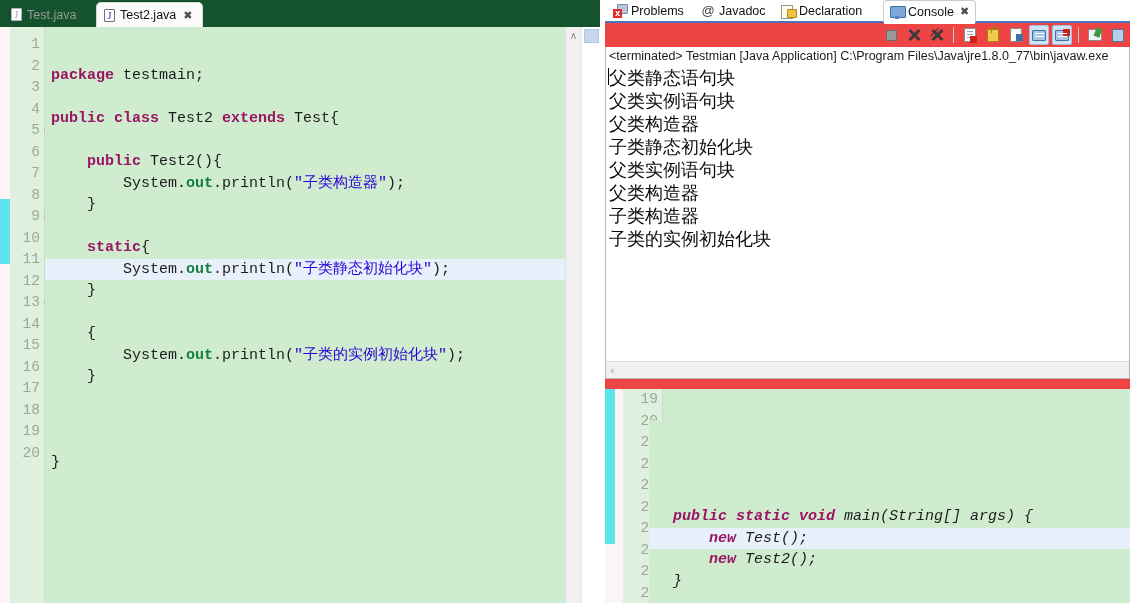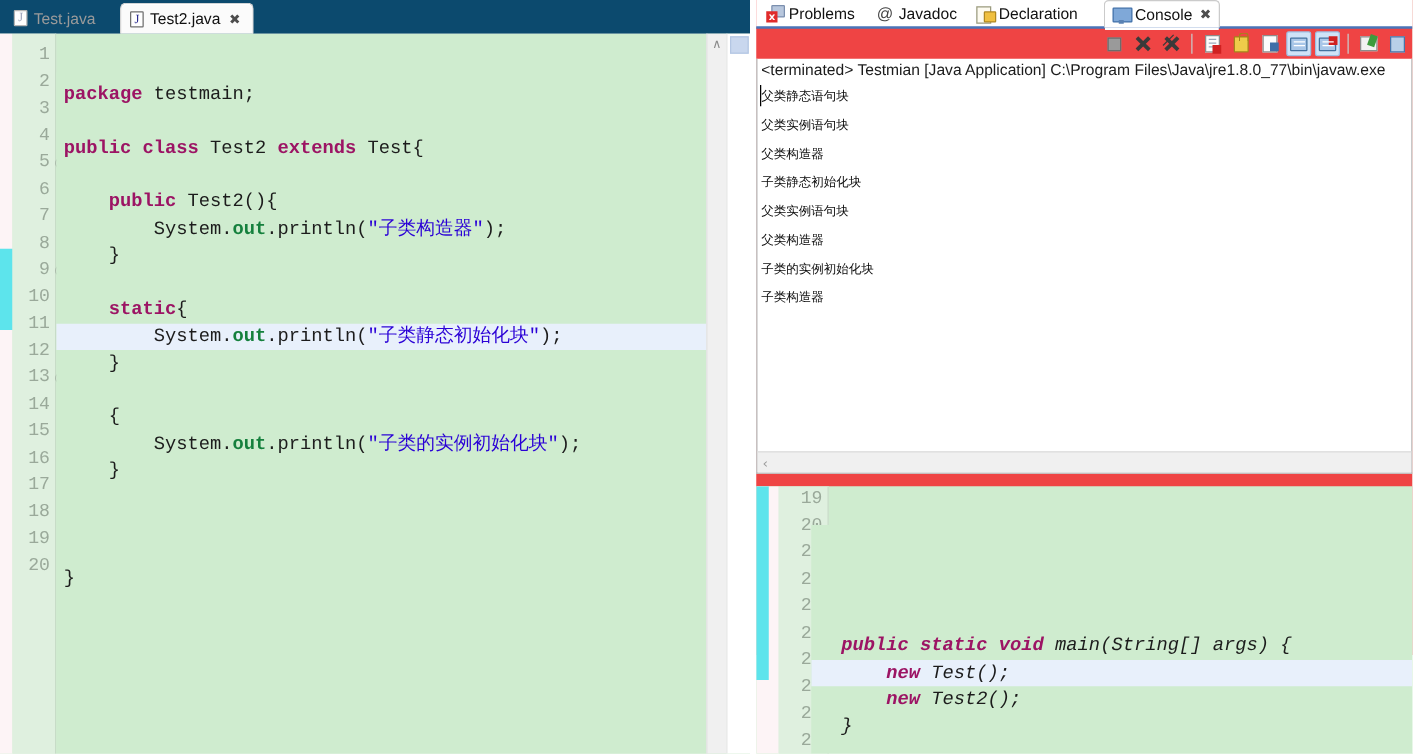--- a/index.html
+++ b/index.html
@@ -12,21 +12,21 @@
   }
   #root { position: relative; width: 1130px; height: 603px; background:#ffffff; }
 
   
   #left-pane {
     position: absolute; left: 0; top: 0; width: 600px; height: 603px;
     background: #ffffff;
   }
   .tabbar {
     position: absolute; left: 0; top: 0; height: 27px; width: 100%;
-    background: #0c4a6e;
+    background: #14532d;
   }
   .tab {
     position: absolute; top: 2px; height: 25px;
     display: flex; align-items: center; gap: 5px;
     padding: 0 9px 0 7px;
     font-size: 12.5px; color: #9a9a9a;
     white-space: nowrap;
   }
   .tab.inactive { left: 4px; }
   .tab.active {
@@ -282,21 +282,21 @@
   }
   #console-head {
     position: absolute; left: 3px; top: 0; right: 0; height: 18px;
     font-size: 12.5px; line-height: 18px; color: #1b1b1b;
     white-space: nowrap; font-family: "Liberation Sans", sans-serif;
   }
   #console-lines {
     position: absolute; left: 3px; top: 19px; right: 0;
   }
   .conline {
-    height: 23px; line-height: 23px; font-size: 10px; color: #0a0a0a;
+    height: 23px; line-height: 23px; font-size: 18px; color: #0a0a0a;
     white-space: nowrap;
     font-family: "DejaVu Sans", "Liberation Sans", sans-serif;
   }
   #console-caret {
     position:absolute; left:2px; top:21px; width:1px; height:17px; background:#000;
   }
   #console-hscroll {
     position: absolute; left: 0; bottom: 0; width: 525px; height: 17px;
     background: #f0f0f0; border-top: 1px solid #dcdcdc;
   }
@@ -466,22 +466,22 @@
     <div id="console-body">
       <div id="console-head">&lt;terminated&gt; Testmian [Java Application] C:\Program Files\Java\jre1.8.0_77\bin\javaw.exe</div>
       <div id="console-caret"></div>
       <div id="console-lines">
           <div class="conline">父类静态语句块</div>
           <div class="conline">父类实例语句块</div>
           <div class="conline">父类构造器</div>
           <div class="conline">子类静态初始化块</div>
           <div class="conline">父类实例语句块</div>
           <div class="conline">父类构造器</div>
+          <div class="conline">子类构造器</div>
           <div class="conline">子类的实例初始化块</div>
-          <div class="conline">子类构造器</div>
         </div>
       <div id="console-hscroll">
         <span class="arrow-left">‹</span>
       </div>
     </div>
 
     <div id="br-editor" class="editor">
       <div class="marker-col">
         <div class="marker-bar" style="top:0px;height:155px;"></div>
       </div>

